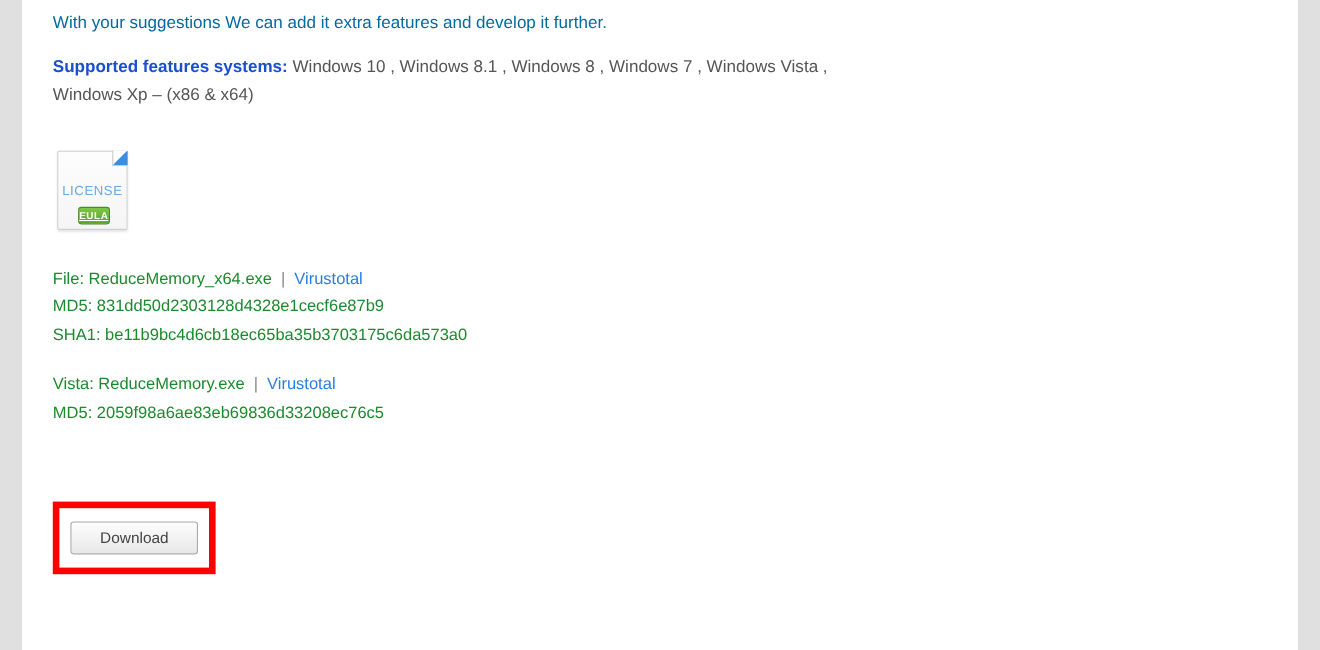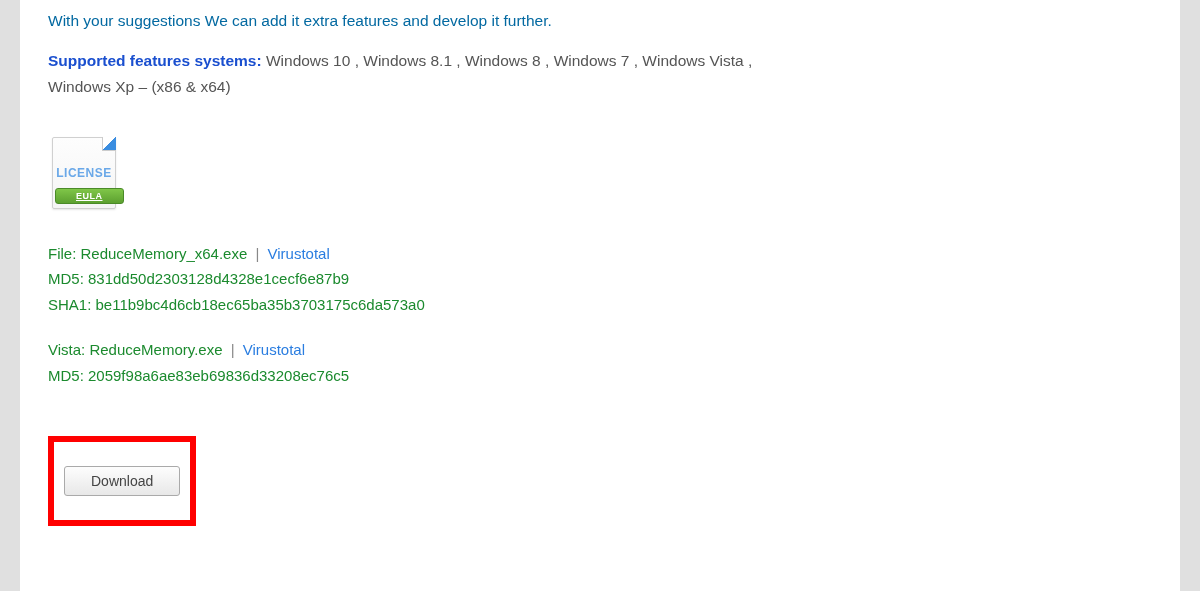--- a/index.html
+++ b/index.html
@@ -65,32 +65,32 @@
       border-bottom: 1px solid #ccc;
       border-left: 1px solid #ccc;
     }
     .license-text {
       position: absolute;
       top: 28px;
       width: 100%;
       text-align: center;
       color: #6aa8e8;
       font-size: 12px;
-      font-weight: bold;
+      font-weight: normal;
       letter-spacing: 0.5px;
     }
     .eula-badge {
       position: absolute;
       bottom: 4px;
-      left: 2px;
+      left: 18px;
       background: linear-gradient(to bottom, #7fc648, #5ca030);
       color: #fff;
       font-size: 9px;
       font-weight: bold;
-      padding: 2px 20px;
+      padding: 2px 0;
       border-radius: 3px;
       border: 1px solid #4a8a28;
       letter-spacing: 0.5px;
       text-decoration: underline;
     }
     .file-block {
       margin-bottom: 20px;
     }
     .file-line {
       color: #1b8a2e;
@@ -99,24 +99,24 @@
     }
     .file-sep {
       color: #888;
       margin: 0 4px;
     }
     .file-link {
       color: #2a7de0;
       cursor: pointer;
     }
     .download-wrap {
-      margin-top: 28px;
+      margin-top: 48px;
       border: 6px solid #ff0000;
       display: inline-block;
-      padding: 24px 10px;
+      padding: 12px 10px;
     }
     .download-button {
       background: linear-gradient(to bottom, #fdfdfd, #e8e8e8);
       border: 1px solid #aaa;
       border-radius: 3px;
       padding: 6px 26px;
       font-size: 14px;
       color: #444;
       cursor: pointer;
       font-family: inherit;

